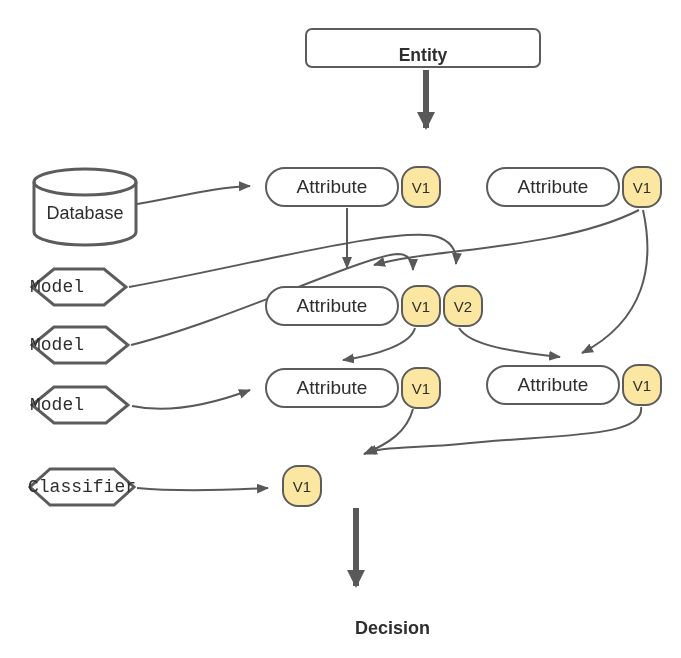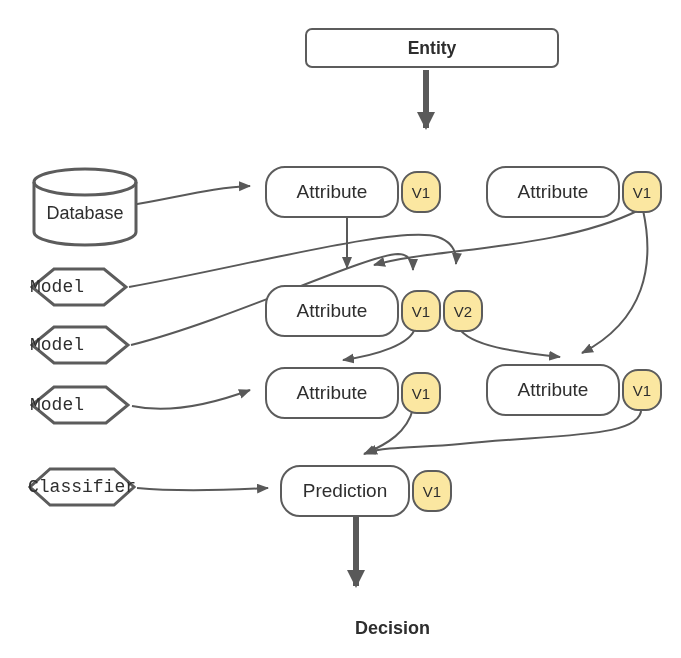--- a/index.html
+++ b/index.html
@@ -8,21 +8,21 @@
     font-family:"Liberation Sans",sans-serif;color:#2e2e2e;
   }
   svg.edges{position:absolute;left:0;top:0;z-index:1;}
   .node{position:absolute;z-index:2;display:flex;align-items:center;}
   .box{
     box-sizing:border-box;background:#fff;border:2.5px solid #5c5c5c;border-radius:7px;
     display:flex;align-items:center;justify-content:center;font-weight:bold;font-size:17.5px;
   }
   .pill{
     box-sizing:border-box;background:#fff;border:2.5px solid #5c5c5c;border-radius:20px;
-    height:52px;display:flex;align-items:center;justify-content:center;font-size:19px;
+    height:40px;display:flex;align-items:center;justify-content:center;font-size:19px;
   }
   .badge{
     box-sizing:border-box;width:40px;height:42px;margin-left:2px;background:#fbe7a1;
     border:2.5px solid #5c5c5c;border-radius:16px;display:flex;align-items:center;
     justify-content:center;font-size:15px;flex:0 0 auto;
   }
   .hex{justify-content:flex-start;font-family:Liberation Mono, monospace;}
   .hex svg,.cyl svg{position:absolute;left:0;top:0;width:100%;height:100%;}
   .hex span{position:relative;font-size:18px;}
   .cyl{justify-content:center;}
@@ -56,21 +56,21 @@
       <path d="M459,328 C470,346 515,352 560,357" marker-end="url(#arrow)"></path>
       <path d="M643,210 C655,265 645,320 582,353" marker-end="url(#arrow)"></path>
       <path d="M137,488 C180,492 230,490 268,488" marker-end="url(#arrow)"></path>
       <path d="M413,409 C407,432 388,444 364,454" marker-end="url(#arrow)"></path>
       <path d="M641,407 C646,438 560,434 460,444 C420,448 388,446 366,453" marker-end="url(#arrow)"></path>
       <path d="M356,508 L356,586" stroke-width="6" marker-end="url(#arrowbig)"></path>
     </g>
   </svg>
 
   <div class="node" style="left:305px;top:28px;">
-    <div class="box" style="width:254px;height:40px;">
+    <div class="box" style="width:236px;height:40px;align-items:flex-end;">
       <span>Entity</span>
     </div>
   </div>
 
   <div class="node cyl" style="left:25px;top:167px;width:120px;height:80px;">
     <svg viewBox="0 0 106 80">
       <path class="shape-stroke" d="M2,15 C2,7.8 24.8,2 53,2 C81.2,2 104,7.8 104,15 L104,65 C104,72.2 81.2,78 53,78 C24.8,78 2,72.2 2,65 Z"></path>
       <path fill="none" stroke="#5c5c5c" stroke-width="3" d="M2,15 C2,22.2 24.8,28 53,28 C81.2,28 104,22.2 104,15"></path>
     </svg>
     <span>Database</span>
@@ -146,23 +146,20 @@
   </div>
 
   <div class="node hex" style="left:28px;top:467px;width:108px;height:40px;">
     <svg viewBox="0 0 108 40">
       <polygon class="shape-stroke" points="22,2 86,2 106,20 86,38 22,38 2,20"></polygon>
     </svg>
     <span>Classifier</span>
   </div>
 
   <div class="node" style="left:280px;top:465px;">
-    <div class="pill" style="width:130px;">
-      <span>Prediction</span>
-    </div>
     <div class="badge">
       <span>V1</span>
     </div>
   </div>
 
   <div class="caption" style="left:294px;top:618px;width:136px;">Decision</div>
 
 </div>
 
 </body></html>

